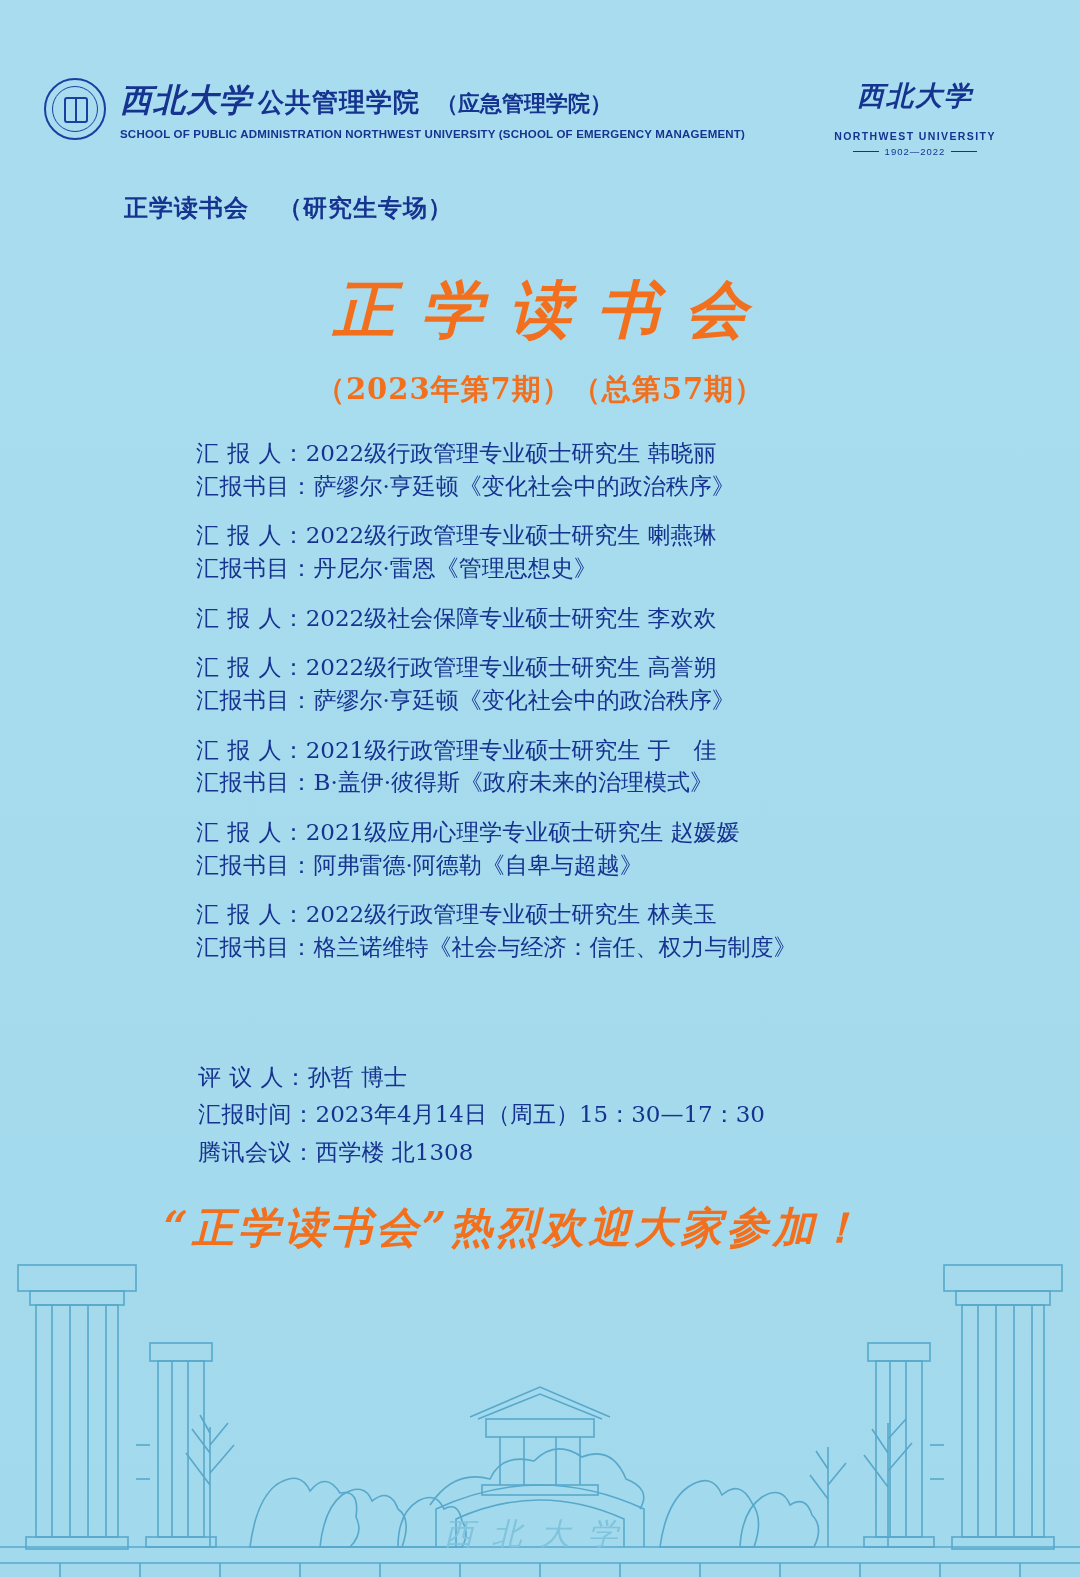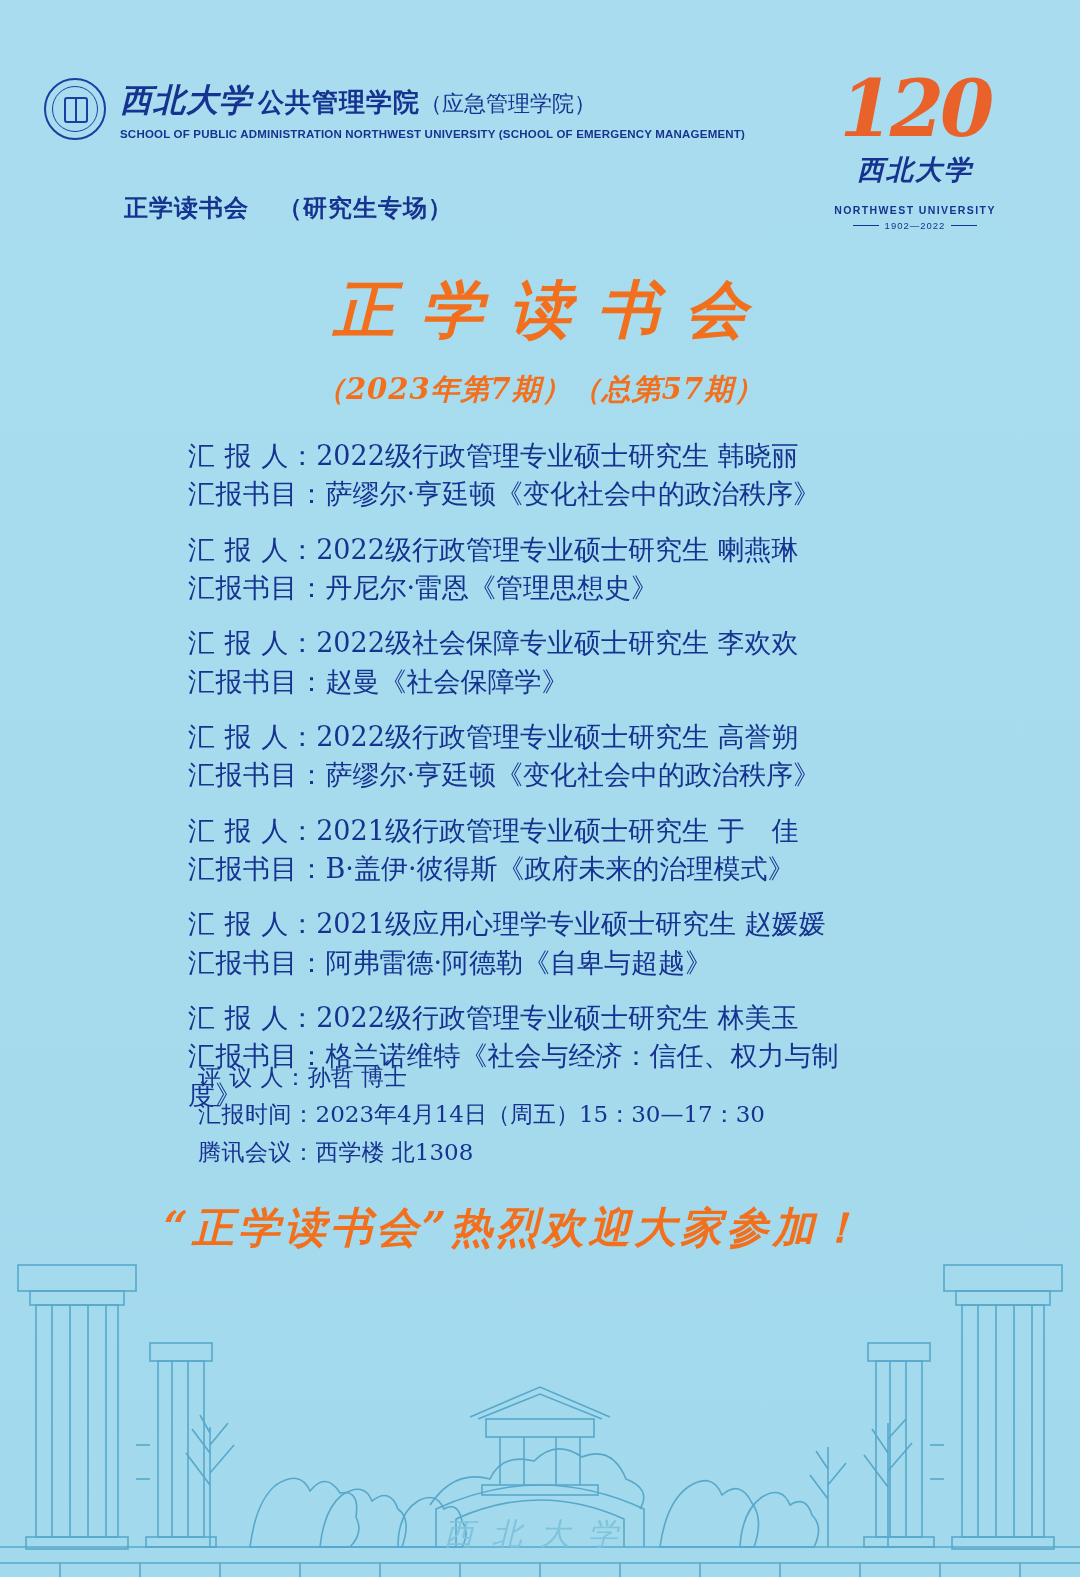--- a/index.html
+++ b/index.html
@@ -86,23 +86,23 @@
   }
   .school-cn .unit {
     font-family: Liberation Mono, monospace;
     font-weight: bold;
     font-size: 26px;
     margin-left: 6px;
     letter-spacing: 1px;
   }
   .school-cn .unit2 {
     font-family: "DejaVu Serif", serif;
-    font-weight: normal;
+    font-weight: bold;
     font-size: 22px;
-    margin-left: 0;
+    margin-left: 16px;
   }
   .school-en {
     margin-top: 5px;
     font-size: 11.5px;
     font-weight: bold;
     color: #16338f;
     letter-spacing: 0.2px;
     white-space: nowrap;
   }
   .school-en .en2 { }
@@ -190,32 +190,31 @@
     position: absolute;
     top: 370px;
     left: 0;
     width: 1080px;
     text-align: center;
     color: #f2701d;
     font-family: "DejaVu Serif", serif;
     font-weight: bold;
     font-size: 29px;
     letter-spacing: 1px;
-    font-style: italic;
   }
 
   
   .entries {
     position: absolute;
     top: 437px;
-    left: 188px;
+    left: 196px;
     width: 660px;
     color: #16338f;
     font-family: "DejaVu Serif", serif;
-    font-size: 27px;
+    font-size: 23px;
     line-height: 1.42;
   }
   .entry { margin-bottom: 17px; }
   .entry .row { white-space: normal; }
   .lbl { letter-spacing: 0.5px; }
 
   .meta {
     position: absolute;
     top: 1059px;
     left: 198px;
@@ -280,21 +279,20 @@
         <span class="unit2">（应急管理学院）</span>
       </div>
       <div class="school-en">
         <span>SCHOOL OF PUBLIC ADMINISTRATION NORTHWEST UNIVERSITY</span>
         <span class="en2">(SCHOOL OF EMERGENCY MANAGEMENT)</span>
       </div>
     </div>
   </div>
 
   <div class="anniv">
-    <div class="anniv-mark">120</div>
     <div class="anniv-cn">西北大学</div>
     <div class="anniv-en">NORTHWEST UNIVERSITY</div>
     <div class="anniv-years">1902—2022</div>
   </div>
 
   <div class="series-line">
     <span>正学读书会</span>
     <span class="sub">（研究生专场）</span>
   </div>
 
@@ -314,23 +312,20 @@
       <div class="row">
         <span class="lbl">汇 报 人：</span><span>2022级行政管理专业硕士研究生 喇燕琳</span>
       </div>
       <div class="row">
         <span class="lbl">汇报书目：</span><span>丹尼尔·雷恩《管理思想史》</span>
       </div>
     </div>
     <div class="entry">
       <div class="row">
         <span class="lbl">汇 报 人：</span><span>2022级社会保障专业硕士研究生 李欢欢</span>
-      </div>
-      <div class="row">
-        <span class="lbl">汇报书目：</span><span>赵曼《社会保障学》</span>
       </div>
     </div>
     <div class="entry">
       <div class="row">
         <span class="lbl">汇 报 人：</span><span>2022级行政管理专业硕士研究生 高誉朔</span>
       </div>
       <div class="row">
         <span class="lbl">汇报书目：</span><span>萨缪尔·亨廷顿《变化社会中的政治秩序》</span>
       </div>
     </div>

